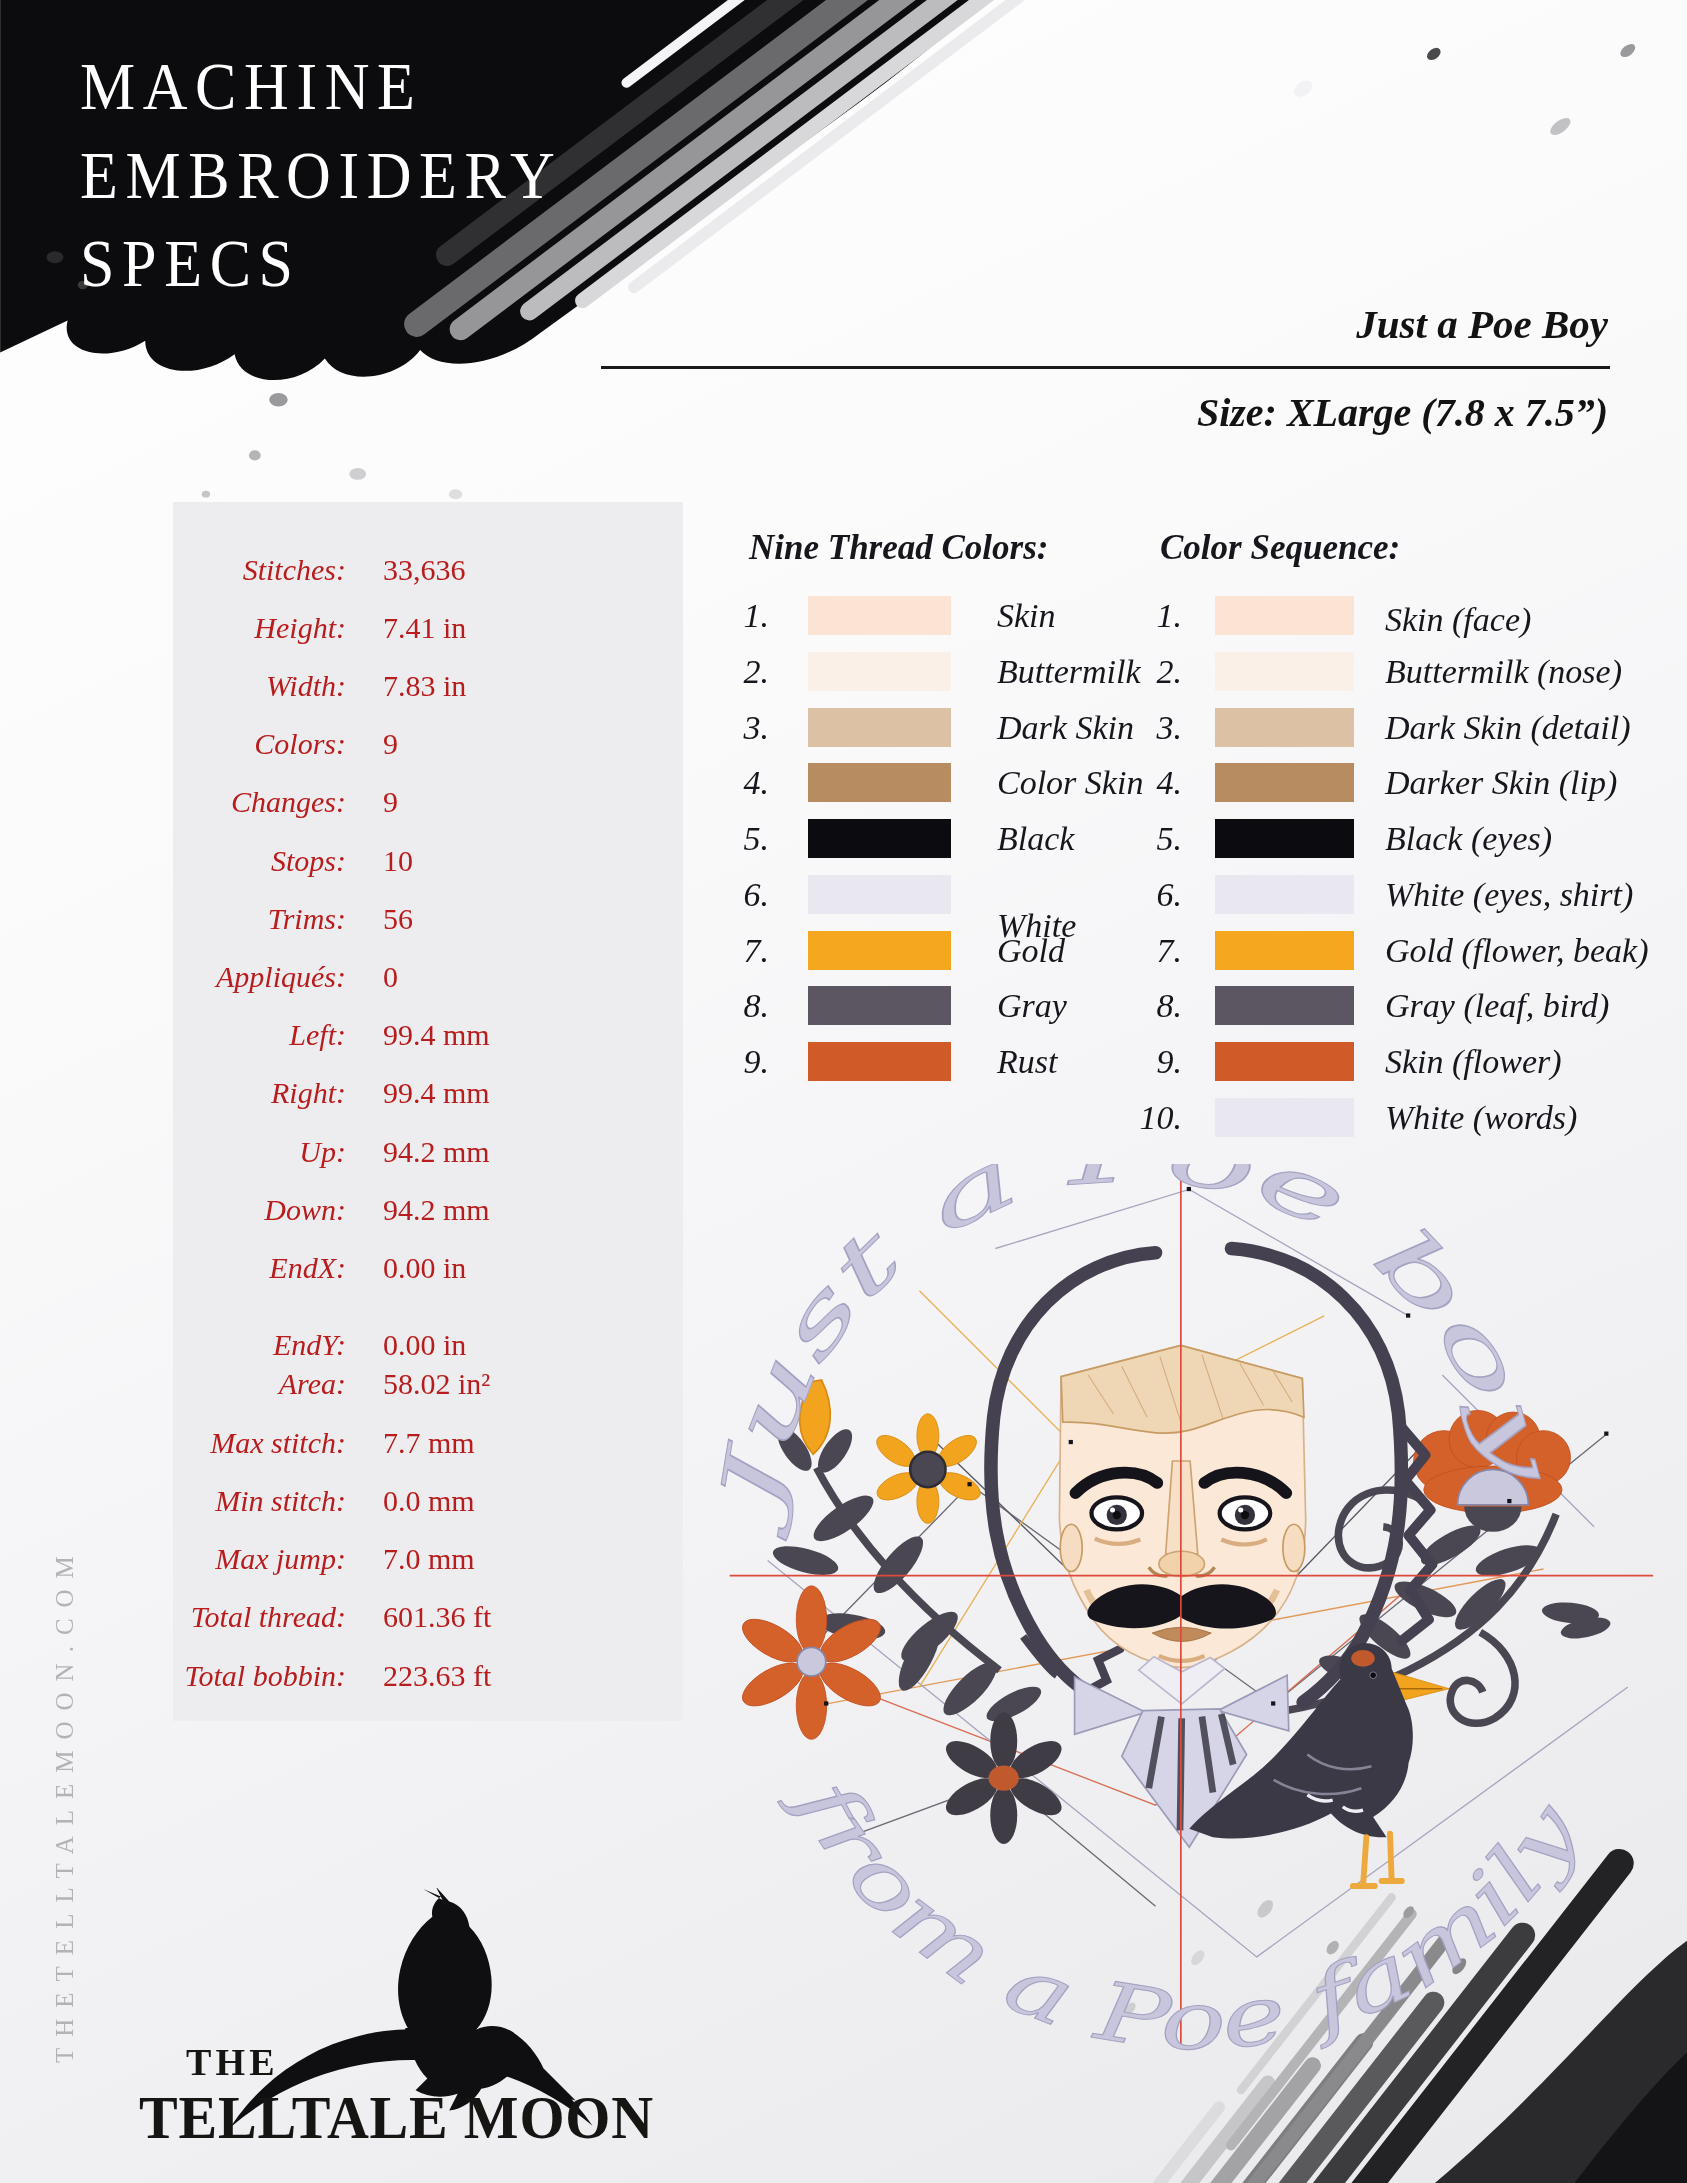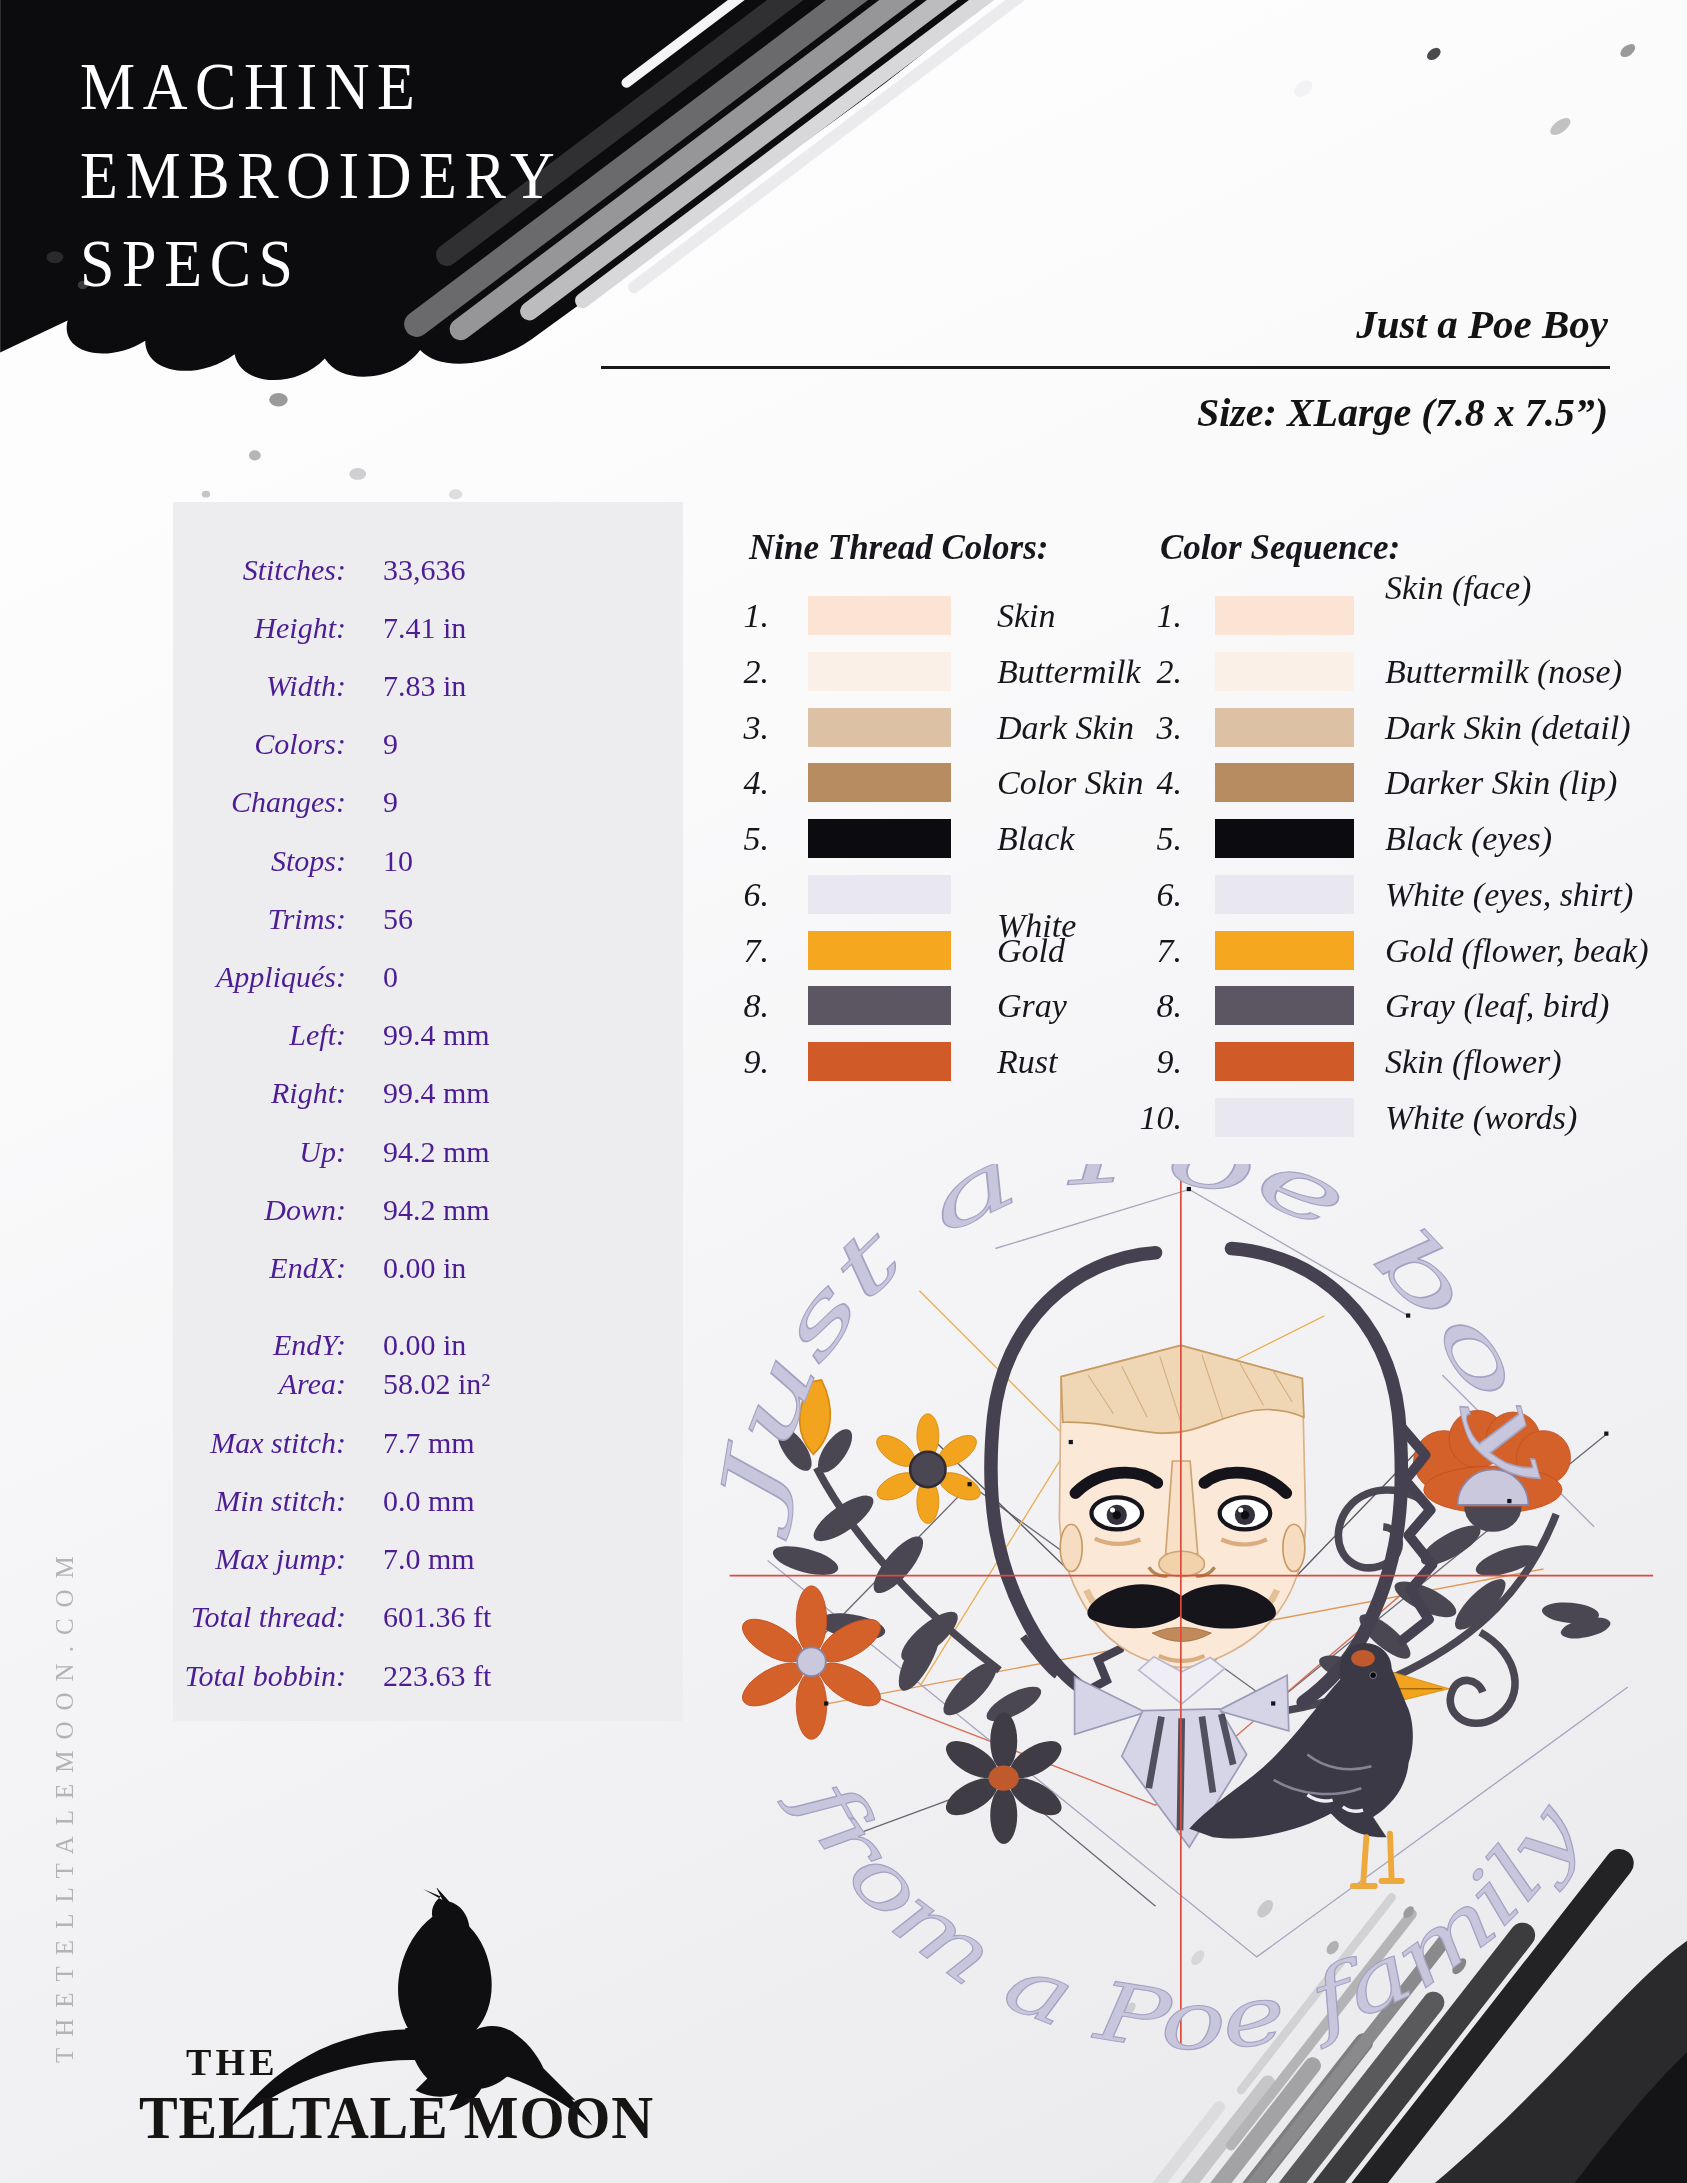--- a/index.html
+++ b/index.html
@@ -8,21 +8,21 @@
        background:linear-gradient(155deg,#ffffff 0%,#fafafb 35%,#f1f1f4 70%,#e9e9ec 100%);}
   .abs{position:absolute;}
   
   .hdr-title{left:80px;top:42px;color:#ffffff;font-size:62px;line-height:82px;
              letter-spacing:7.6px;font-weight:500;transform:scaleY(1.08);transform-origin:top left;}
   .design-name{right:79px;top:300px;font-size:41px;font-weight:bold;font-style:italic;color:#131313;}
   .title-rule{left:601px;top:366px;width:1009px;height:2.5px;background:#1a1a1a;}
   .size-label{right:79px;top:389px;font-size:40px;font-weight:bold;font-style:italic;color:#131313;}
   
   .specs-panel{left:173px;top:502px;width:510px;height:1219px;background:#ededef;}
-  .spec-row{left:177px;width:472px;height:37px;font-size:30px;color:#4c1d95;white-space:nowrap;}
+  .spec-row{left:177px;width:472px;height:37px;font-size:30px;color:#b91c1c;white-space:nowrap;}
   .spec-label{display:inline-block;width:169px;text-align:right;font-style:italic;}
   .spec-value{display:inline-block;margin-left:37px;}
   
   .list-heading{font-size:35px;font-weight:bold;font-style:italic;color:#17161d;white-space:nowrap;}
   .cnum{height:39px;line-height:40px;font-size:34px;font-style:italic;color:#17161d;text-align:right;}
   .swatch{height:39px;}
   .clabel{height:39px;line-height:40px;font-size:34px;font-style:italic;color:#17161d;white-space:nowrap;}
   
   .site-vert{left:51px;top:1348px;height:715px;width:52px;
              writing-mode:vertical-rl;transform:rotate(180deg);
@@ -125,21 +125,21 @@
 <div class="abs swatch" style="left: 808px; top: 986px; width: 143px; background: rgb(92, 86, 98);"></div>
 <div class="abs clabel" style="left:997px;top:986px">Gray</div>
 <div class="abs cnum" style="left:713px;top:1042px;width:56px">9.</div>
 <div class="abs swatch" style="left: 808px; top: 1042px; width: 143px; background: rgb(208, 90, 40);"></div>
 <div class="abs clabel" style="left:997px;top:1042px">Rust</div>
 
 <div class="abs list-heading" style="left:1160px;top:528px">Color Sequence:</div>
 
 <div class="abs cnum" style="left:1115px;top:596px;width:67px">1.</div>
 <div class="abs swatch" style="left: 1215px; top: 596px; width: 139px; background: rgb(252, 228, 212);"></div>
-<div class="abs clabel" style="left:1385px;top:568px">Skin (face)</div>
+<div class="abs clabel" style="left:1385px;top:600px">Skin (face)</div>
 <div class="abs cnum" style="left:1115px;top:652px;width:67px">2.</div>
 <div class="abs swatch" style="left: 1215px; top: 652px; width: 139px; background: rgb(250, 240, 232);"></div>
 <div class="abs clabel" style="left:1385px;top:652px">Buttermilk (nose)</div>
 <div class="abs cnum" style="left:1115px;top:708px;width:67px">3.</div>
 <div class="abs swatch" style="left: 1215px; top: 708px; width: 139px; background: rgb(220, 193, 164);"></div>
 <div class="abs clabel" style="left:1385px;top:708px">Dark Skin (detail)</div>
 <div class="abs cnum" style="left:1115px;top:763px;width:67px">4.</div>
 <div class="abs swatch" style="left: 1215px; top: 763px; width: 139px; background: rgb(183, 140, 96);"></div>
 <div class="abs clabel" style="left:1385px;top:763px">Darker Skin (lip)</div>
 <div class="abs cnum" style="left:1115px;top:819px;width:67px">5.</div>

